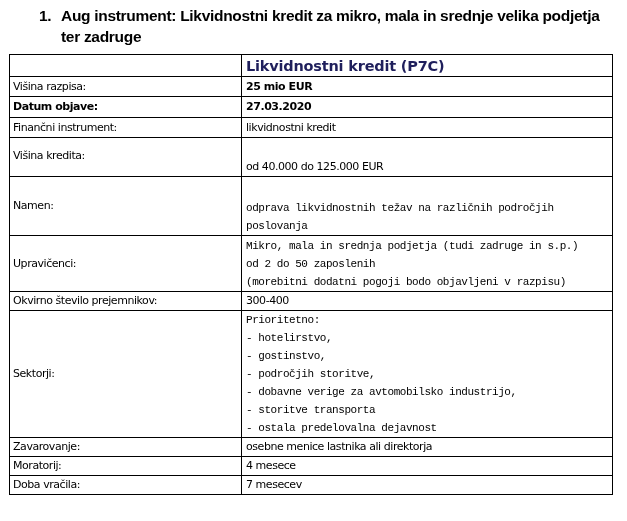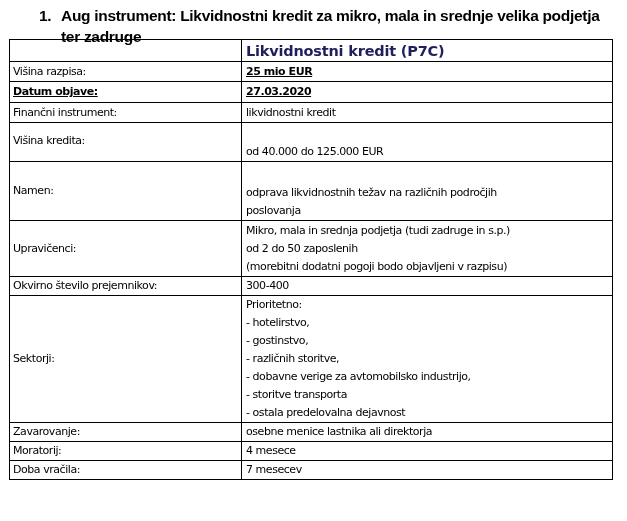--- a/index.html
+++ b/index.html
@@ -3,33 +3,33 @@
 <meta charset="utf-8">
 <style>
   html, body { margin: 0; padding: 0; background: #ffffff; }
   body { width: 627px; height: 521px; position: relative; overflow: hidden;
          font-family: "DejaVu Sans", "Liberation Sans", sans-serif; color: #000; }
   .heading { position: absolute; left: 39px; top: 5px; width: 580px;
              font-family: "Liberation Sans", sans-serif; font-weight: bold; font-size: 15.5px;
              line-height: 21px; letter-spacing: -0.3px; }
   .heading .num { position: absolute; left: 0; top: 0; }
   .heading .txt { display: block; padding-left: 22px; }
-  table { position: absolute; left: 9px; top: 39px; border-collapse: collapse;
+  table { position: absolute; left: 9px; top: 54px; border-collapse: collapse;
           width: 603px; table-layout: fixed; }
   col.c1 { width: 232px; }
   col.c2 { width: 371px; }
   td { border: 1.5px solid #000; padding: 0 0 0 3px; vertical-align: middle;
        font-family: "DejaVu Sans", sans-serif; font-size: 11px; line-height: 18px;
        letter-spacing: -0.45px; white-space: nowrap; overflow: hidden; }
   td.val { padding-left: 4px; }
-  .b { font-weight: bold; text-decoration: underline; }
+  .b { font-weight: bold; }
   .hdr { color: #1f1f5c; font-weight: bold; font-size: 14.5px; letter-spacing: -0.2px; }
   .bottom { vertical-align: bottom; }
   .top { vertical-align: top; }
-  .line { display: block; }
+  .line { display: block; font-family: Liberation Mono, monospace; }
 </style>
 </head>
 <body>
 
 <div class="heading">
   <span class="num">1.</span>
   <span class="txt">Aug instrument: Likvidnostni kredit za mikro, mala in srednje velika podjetja ter zadruge</span>
 </div>
 
 <table>
@@ -76,21 +76,21 @@
   <tr style="height:19px">
     <td>Okvirno število prejemnikov:</td>
     <td class="val">300-400</td>
   </tr>
   <tr style="height:124px">
     <td>Sektorji:</td>
     <td class="val">
       <span class="line">Prioritetno:</span>
       <span class="line">- hotelirstvo,</span>
       <span class="line">- gostinstvo,</span>
-      <span class="line">- različnih storitve,</span>
+      <span class="line">- področjih storitve,</span>
       <span class="line">- dobavne verige za avtomobilsko industrijo,</span>
       <span class="line">- storitve transporta</span>
       <span class="line">- ostala predelovalna dejavnost</span>
     </td>
   </tr>
   <tr style="height:18px">
     <td>Zavarovanje:</td>
     <td class="val">osebne menice lastnika ali direktorja</td>
   </tr>
   <tr style="height:18px">

